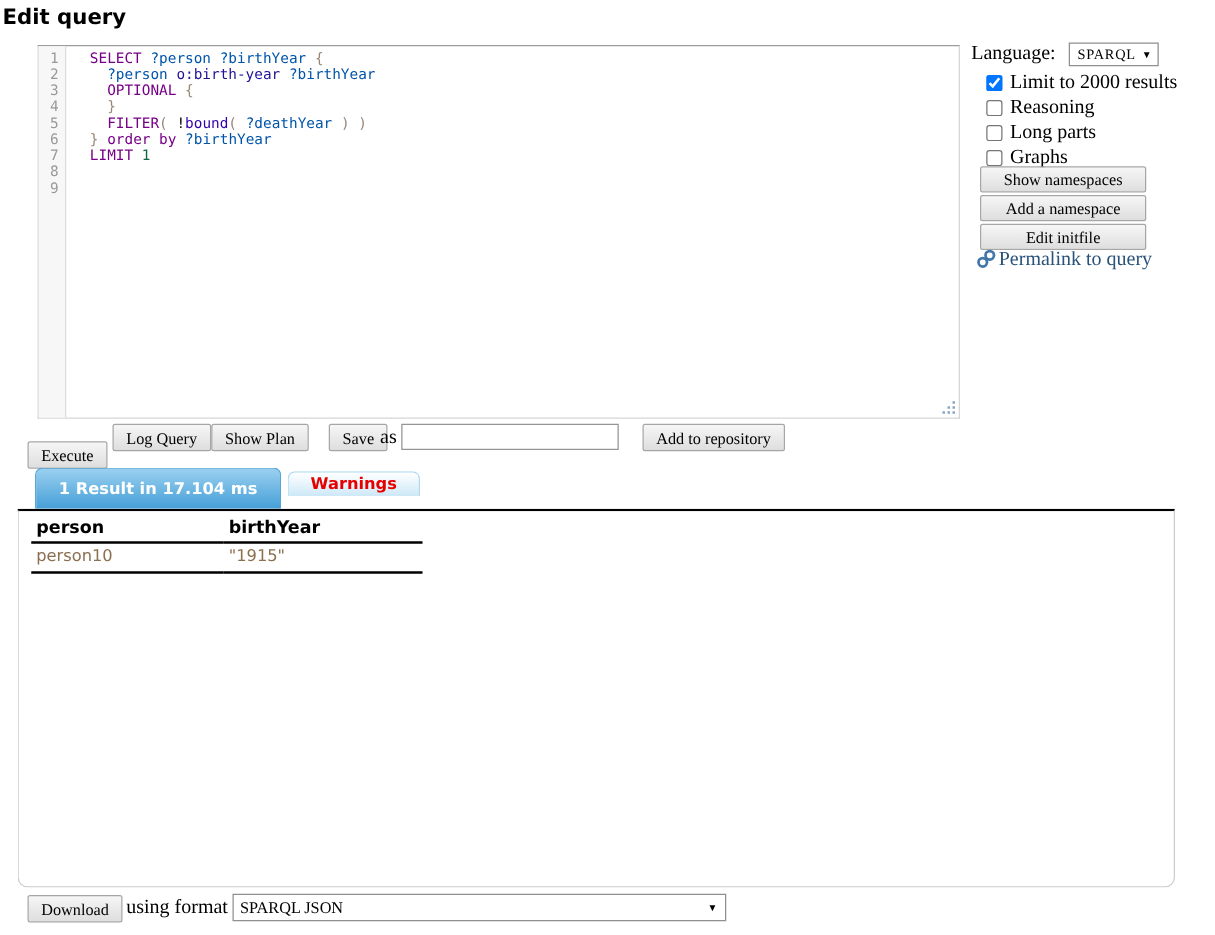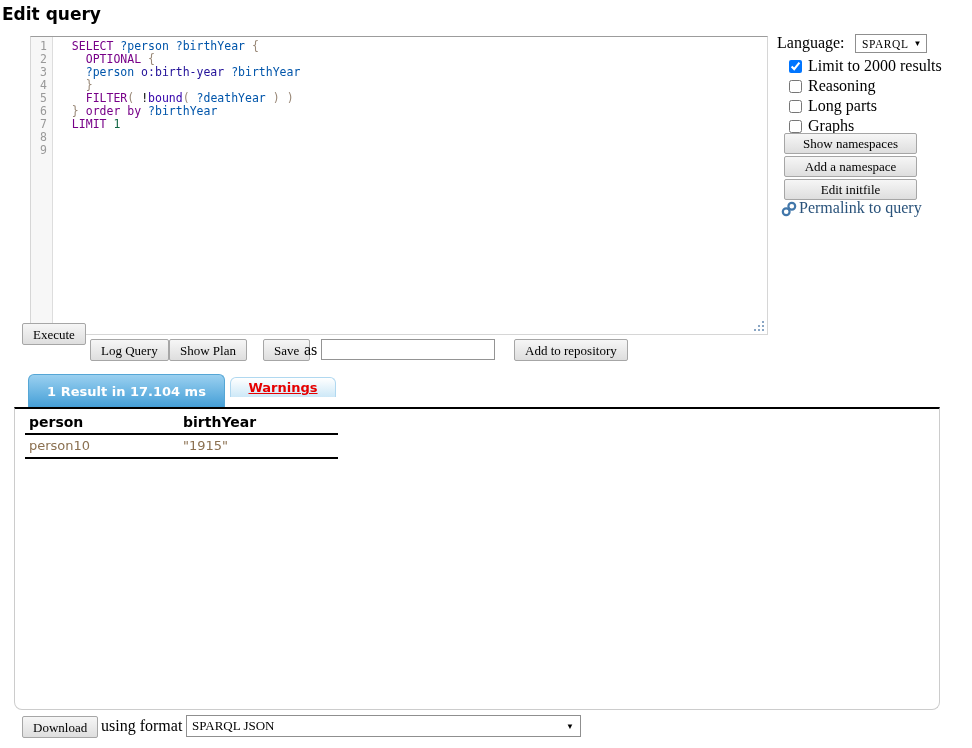--- a/index.html
+++ b/index.html
@@ -31,21 +31,21 @@
   .resize-grip { position:absolute; right:2px; bottom:2px; width:13px; height:13px;
                  cursor:nwse-resize; }
 
   
   .btn { position:absolute; height:22px; line-height:19px; padding:0 10px;
          font-family:"Liberation Serif", serif; font-size:13px; color:#000;
          background:linear-gradient(#f6f6f6,#dedede); border:1px solid #a6a6a6;
          border-radius:2px; text-align:center; cursor:pointer; white-space:nowrap; }
 
   
-  .btn-execute { left:22px;  top:323px; }
+  .btn-execute { left:22px;  top:353px; }
   .btn-log     { left:90px;  top:339px; }
   .btn-plan    { left:169px; top:339px; }
   .btn-save    { left:263px; top:339px; }
   .as-label    { position:absolute; left:304px; top:341px; font-size:16px; }
   .save-input  { position:absolute; left:321px; top:339px; width:174px; height:21px;
                  border:1px solid #949494; background:#fff; padding:0 3px;
                  font:13px "Liberation Serif", serif; }
   .btn-addrepo { left:514px; top:339px; }
 
   
@@ -54,33 +54,33 @@
                 display:flex; align-items:center; justify-content:space-between;
                 cursor:pointer; }
   .lang-select { left:855px; top:34px; width:72px; height:19px;
                  padding:0 4px 0 6px; font-size:11.5px; letter-spacing:0.6px; }
   .select-arrow { font-size:8px; color:#000; margin-left:4px; }
   .cb-row { position:absolute; left:789px; display:flex; align-items:center;
             font-size:16px; white-space:nowrap; }
   .cb-row input { width:13px; height:13px; margin:0 6px 0 0; }
   .side-btn { left:784px; width:133px; height:21px; }
   .permalink { position:absolute; left:781px; top:199px; display:flex;
-               align-items:flex-end; font-size:16px; color:#29527a; cursor:pointer; }
+               align-items:flex-start; font-size:16px; color:#29527a; cursor:pointer; }
   .permalink svg { margin-right:2px; }
 
   
   .tab { position:absolute; display:flex; align-items:center; justify-content:center;
          font-family:"DejaVu Sans", sans-serif; font-weight:bold; font-size:13px;
          border-radius:6px 6px 0 0; cursor:pointer; }
   .tab-results { left:28px; top:374px; width:197px; height:33px; color:#fff;
                  background:linear-gradient(#9ad0f0,#459fd7);
                  border:1px solid #55a6d5; border-bottom:none; }
   .tab-warnings { left:230px; top:377px; width:106px; height:20px; color:#e60000;
                   background:linear-gradient(#ffffff,#cde8f7);
-                  border:1px solid #b0d8f0; border-bottom:none;text-decoration:underline; }
+                  border:1px solid #b0d8f0; border-bottom:none; }
 
   
   .results-panel { position:absolute; left:14px; top:407px; width:926px; height:303px;
                    background:#fff; border:1px solid #ccc; border-top:2px solid #000;
                    border-radius:0 0 8px 8px; }
   .results-table { position:absolute; left:10px; top:3px; border-collapse:collapse;
                    font-family:"DejaVu Sans", sans-serif; }
   .results-table th { width:154px; text-align:left; font-size:14px; font-weight:bold;
                       padding:2px 4px 3px 4px; border-bottom:2px solid #000000; }
   .results-table th + th { width:159px; }
@@ -108,22 +108,22 @@
         <div class="code-line">3</div>
         <div class="code-line">4</div>
         <div class="code-line">5</div>
         <div class="code-line">6</div>
         <div class="code-line">7</div>
         <div class="code-line">8</div>
         <div class="code-line">9</div>
       </div>
     <div class="codearea" id="codearea">
         <div class="code-line"><span class="tok-pl">  </span><span class="tok-kw">SELECT</span><span class="tok-pl"> </span><span class="tok-v">?person</span><span class="tok-pl"> </span><span class="tok-v">?birthYear</span><span class="tok-pl"> </span><span class="tok-br">{</span></div>
+        <div class="code-line"><span class="tok-pl">    </span><span class="tok-v">?person</span><span class="tok-pl"> </span><span class="tok-atom">o:birth-year</span><span class="tok-pl"> </span><span class="tok-v">?birthYear</span></div>
         <div class="code-line"><span class="tok-pl">    </span><span class="tok-kw">OPTIONAL</span><span class="tok-pl"> </span><span class="tok-br">{</span></div>
-        <div class="code-line"><span class="tok-pl">    </span><span class="tok-v">?person</span><span class="tok-pl"> </span><span class="tok-atom">o:birth-year</span><span class="tok-pl"> </span><span class="tok-v">?birthYear</span></div>
         <div class="code-line"><span class="tok-pl">    </span><span class="tok-br">}</span></div>
         <div class="code-line"><span class="tok-pl">    </span><span class="tok-kw">FILTER</span><span class="tok-br">(</span><span class="tok-pl"> </span><span class="tok-op">!</span><span class="tok-fn">bound</span><span class="tok-br">(</span><span class="tok-pl"> </span><span class="tok-v">?deathYear</span><span class="tok-pl"> </span><span class="tok-br">)</span><span class="tok-pl"> </span><span class="tok-br">)</span></div>
         <div class="code-line"><span class="tok-pl">  </span><span class="tok-br">}</span><span class="tok-pl"> </span><span class="tok-kw">order</span><span class="tok-pl"> </span><span class="tok-kw">by</span><span class="tok-pl"> </span><span class="tok-v">?birthYear</span></div>
         <div class="code-line"><span class="tok-pl">  </span><span class="tok-kw">LIMIT</span><span class="tok-pl"> </span><span class="tok-num">1</span></div>
       </div>
     <div class="resize-grip">
       <svg width="13" height="13" viewBox="0 0 13 13">
         <g fill="#8aa6c4">
           <rect x="10" y="2" width="2" height="2"></rect>
           <rect x="10" y="6" width="2" height="2"></rect>

